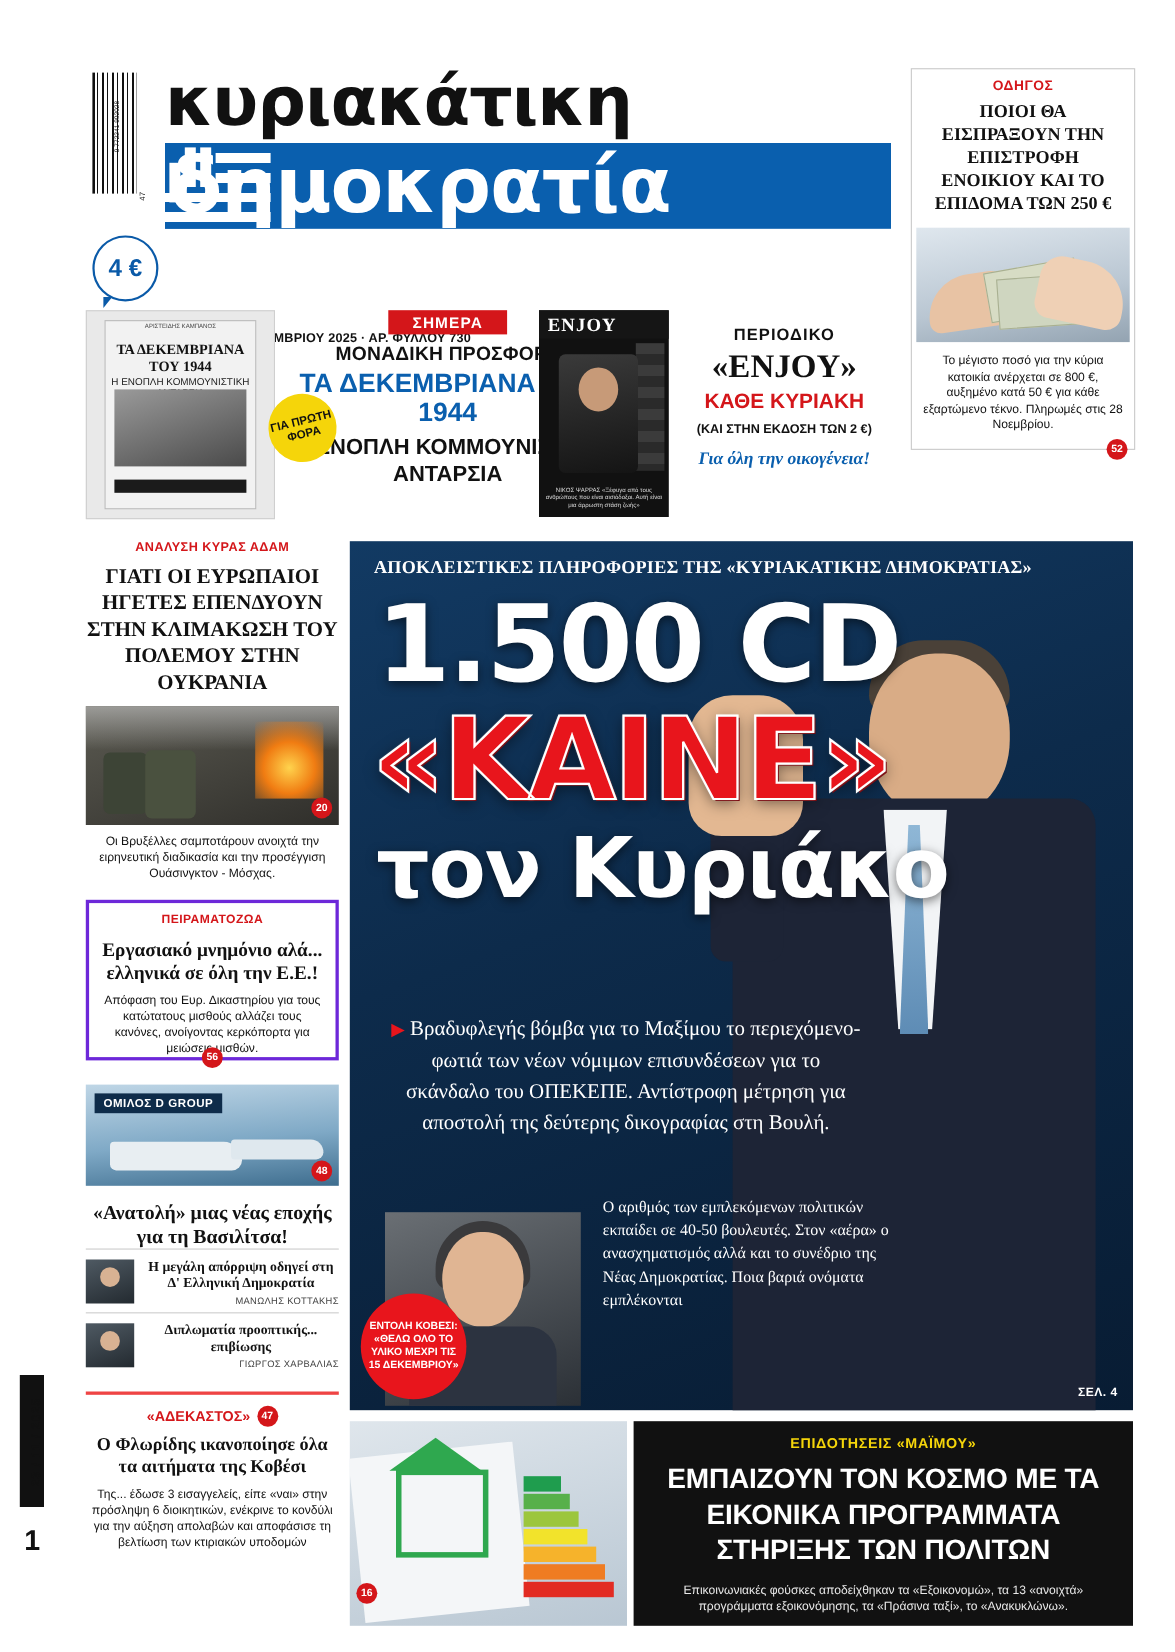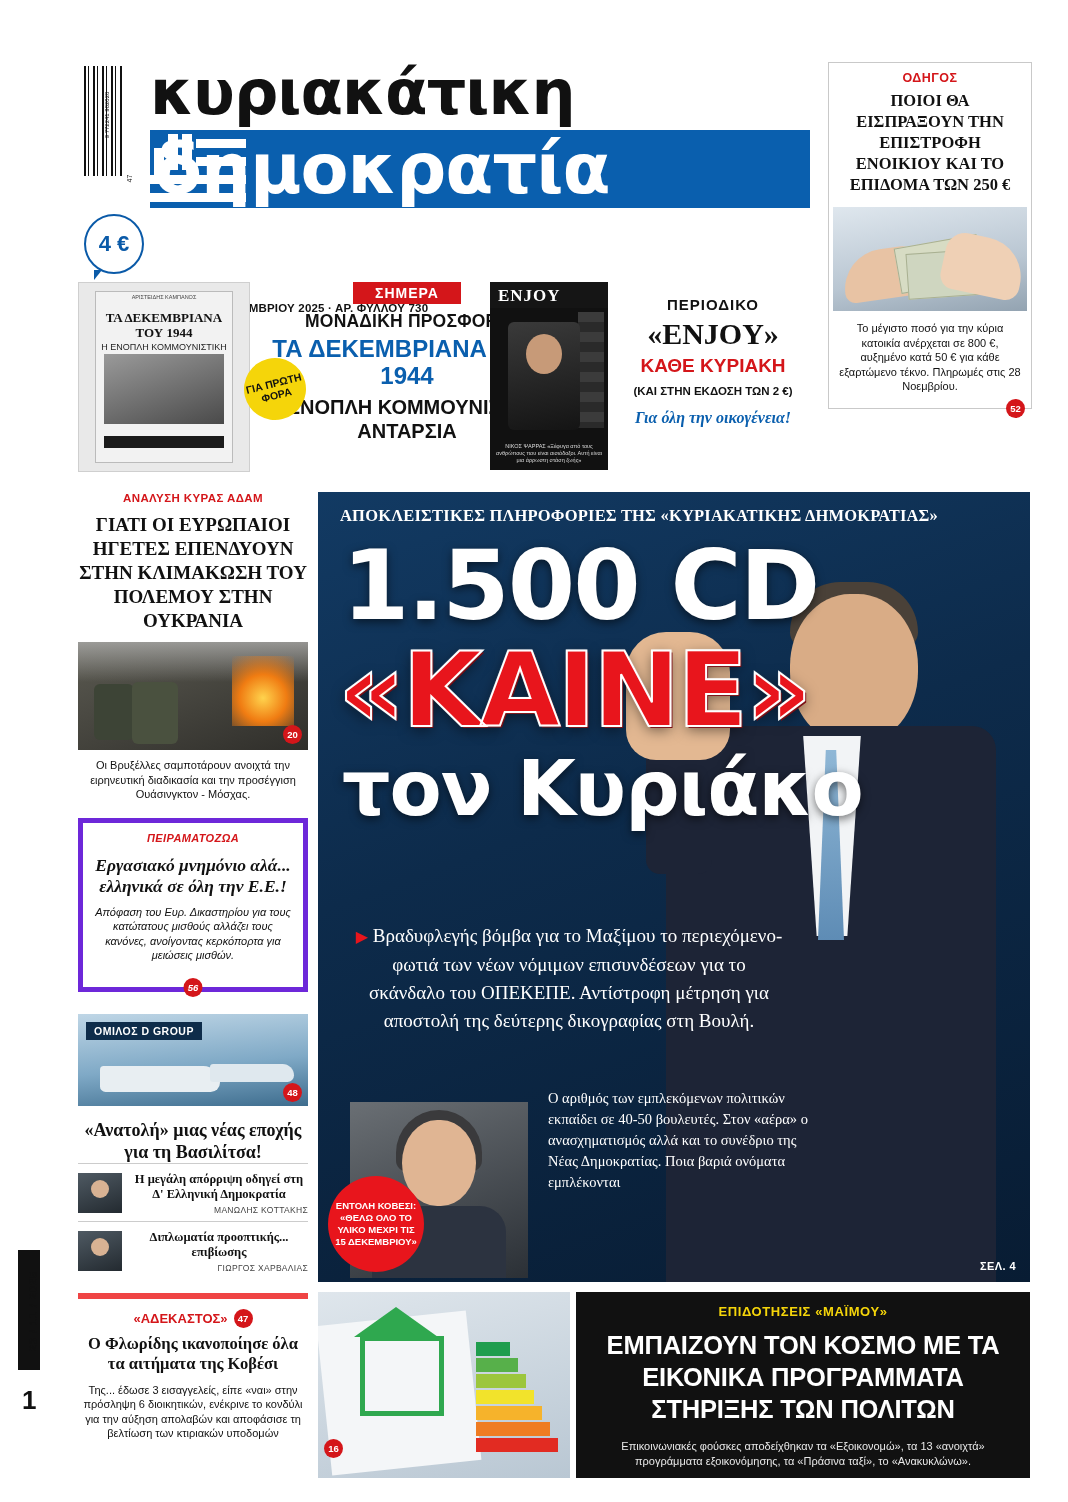--- a/index.html
+++ b/index.html
@@ -128,41 +128,41 @@
     font-size:19px;line-height:24px;color:#111;margin-top:9px;
   }
   .lc-photo{margin-top:9px;height:108px;background:linear-gradient(160deg,#5c5b52,#2f2e2a);position:relative;overflow:hidden;text-align:right;}
   .lc-photo .fire{position:absolute;right:14px;top:14px;width:62px;height:70px;background:radial-gradient(circle at 50% 60%,#ffd34d,#f07c12 45%,rgba(120,40,0,0));}
   .lc-photo .s1{position:absolute;left:16px;bottom:10px;width:40px;height:56px;background:#3d4436;border-radius:6px;}
   .lc-photo .s2{position:absolute;left:54px;bottom:6px;width:46px;height:62px;background:#4a513f;border-radius:6px;}
   .lc-photo .smoke{position:absolute;left:0;top:0;width:100%;height:40px;background:linear-gradient(180deg,rgba(190,190,190,.65),rgba(190,190,190,0));}
   .lc-photo .badge{position:absolute;right:6px;bottom:6px;}
   .lc-cap{margin-top:8px;font-size:11px;line-height:14.5px;color:#111;text-align:center;}
 
-  .box{border:5px solid #6d28d9;margin-top:16px;padding:9px 10px 24px;position:relative;font-style:italic;}
+  .box{border:3px solid #6d28d9;margin-top:16px;padding:9px 10px 0;position:relative;}
   .box-kicker{text-align:center;color:#d4161a;font-weight:bold;font-size:11px;letter-spacing:.4px;}
   .box-title{text-align:center;font-family:"Liberation Serif",serif;font-weight:bold;font-size:17.5px;line-height:21px;color:#111;margin-top:11px;}
   .box-text{margin-top:8px;font-size:11px;line-height:14.5px;color:#111;text-align:center;}
   .box .pagebadge{position:absolute;left:50%;transform:translateX(-50%);bottom:-10px;}
 
   .dgroup{margin-top:22px;height:92px;background:linear-gradient(175deg,#bfd6e6,#7fa9c6 55%,#3e6d8e);position:relative;overflow:hidden;}
   .dgroup .tag{position:absolute;left:8px;top:8px;background:#0e2c4a;color:#fff;font-size:10.5px;font-weight:bold;padding:3px 8px;letter-spacing:.5px;}
   .dgroup .boat{position:absolute;left:22px;bottom:14px;width:120px;height:26px;background:#e8eef2;border-radius:4px 18px 10px 6px;}
   .dgroup .boat2{position:absolute;right:14px;bottom:24px;width:84px;height:18px;background:#dfe8ee;border-radius:4px 14px 8px 4px;}
   .dgroup .badge{position:absolute;right:6px;bottom:4px;}
   .dg-title{text-align:center;font-family:"Liberation Serif",serif;font-weight:bold;font-size:18px;line-height:22px;color:#111;margin-top:13px;}
 
   .oprow{display:flex;align-items:center;gap:8px;border-top:1px solid #ccc;padding:8px 0 6px;}
   .oprow .ava{width:44px;height:40px;background:linear-gradient(160deg,#4f5a63,#232a30);flex:0 0 44px;position:relative;}
   .oprow .ava:after{content:"";position:absolute;left:13px;top:7px;width:18px;height:18px;border-radius:50%;background:#d8b293;}
   .oprow .txt{flex:1;}
   .oprow .t1{font-family:"Liberation Serif",serif;font-weight:bold;font-size:12.5px;line-height:15px;color:#111;text-align:center;}
   .oprow .t2{font-size:8.5px;color:#444;text-align:right;margin-top:3px;letter-spacing:.3px;}
 
-  .adekastos{margin-top:14px;border-top:6px solid #ef4444;padding-top:10px;text-align:center;position:relative;}
+  .adekastos{margin-top:14px;border-top:3px solid #ef4444;padding-top:10px;text-align:center;position:relative;}
   .adekastos .k{display:inline-flex;align-items:center;gap:6px;color:#d4161a;font-weight:bold;font-size:13px;}
   .adekastos .t{font-family:"Liberation Serif",serif;font-weight:bold;font-size:16.5px;line-height:20px;color:#111;margin-top:6px;}
   .adekastos .b{margin-top:9px;font-size:11px;line-height:14.5px;color:#111;}
 
   
   .main{position:absolute;left:318px;top:492px;width:712px;height:790px;overflow:hidden;
     background:linear-gradient(160deg,#123a63 0%,#0d2b4b 40%,#081c33 100%);}
   .main .photo{
     position:absolute;right:0;top:44px;width:420px;height:746px;
   }

